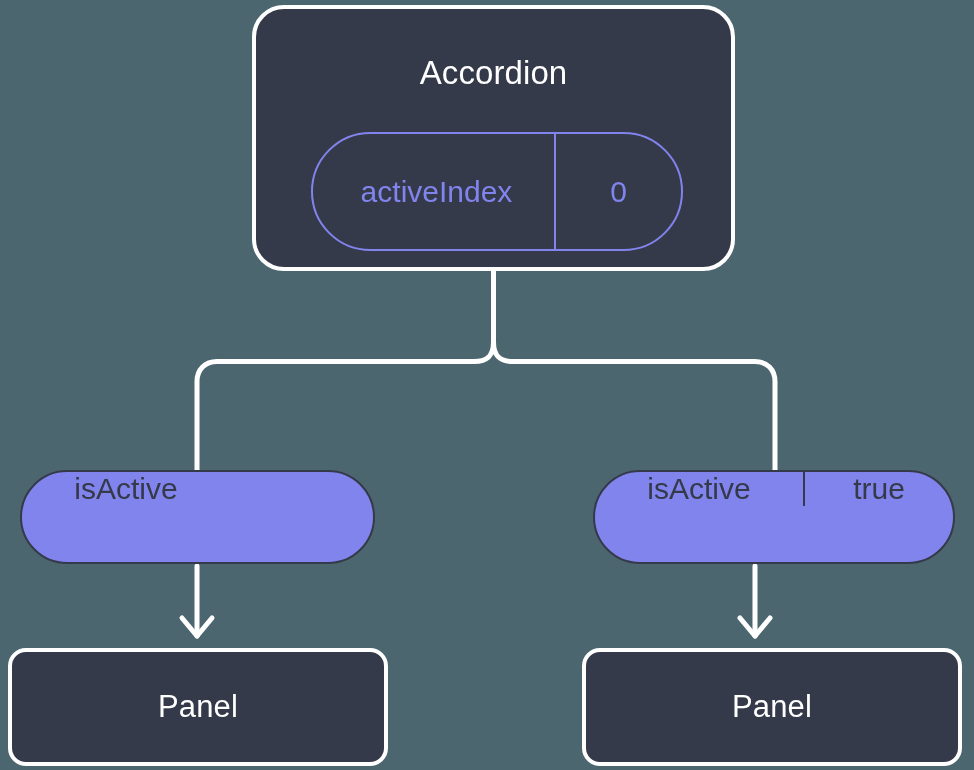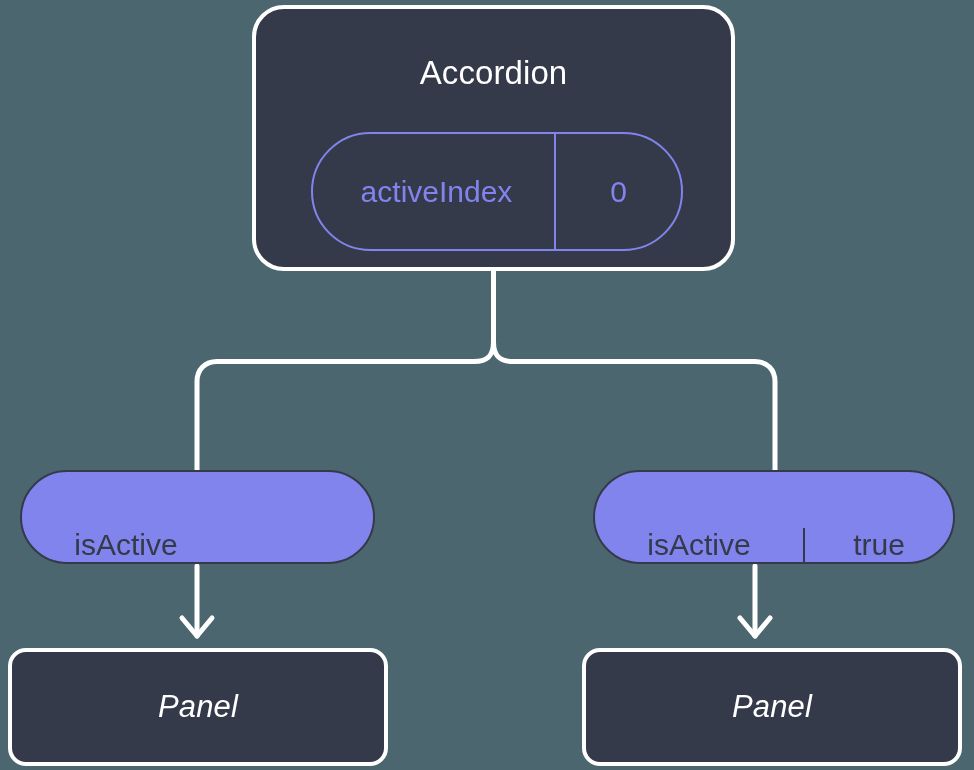--- a/index.html
+++ b/index.html
@@ -91,21 +91,21 @@
   .pill-outline .pill-val {
     flex: 1 1 auto;
     border-left: 2px solid #8284ee;
   }
 
   
   .pill-filled {
     position: absolute;
     box-sizing: border-box;
     display: flex;
-    align-items: flex-end;
+    align-items: flex-start;
     background: #8284ee;
     border: 2px solid #343a49;
     border-radius: 999px;
     overflow: hidden;
     height: 94px;
   }
   #pill-active-true {
     left: 20px;
     top: 470px;
     width: 355px;
@@ -137,21 +137,20 @@
   .panel-box {
     position: absolute;
     box-sizing: border-box;
     background: #343a49;
     border: 4px solid #ffffff;
     border-radius: 18px;
     display: flex;
     align-items: center;
     justify-content: center;
     height: 118px;
-    font-style: italic;
   }
   #panel-left {
     left: 8px;
     top: 648px;
     width: 380px;
   }
   #panel-right {
     left: 582px;
     top: 648px;
     width: 380px;

